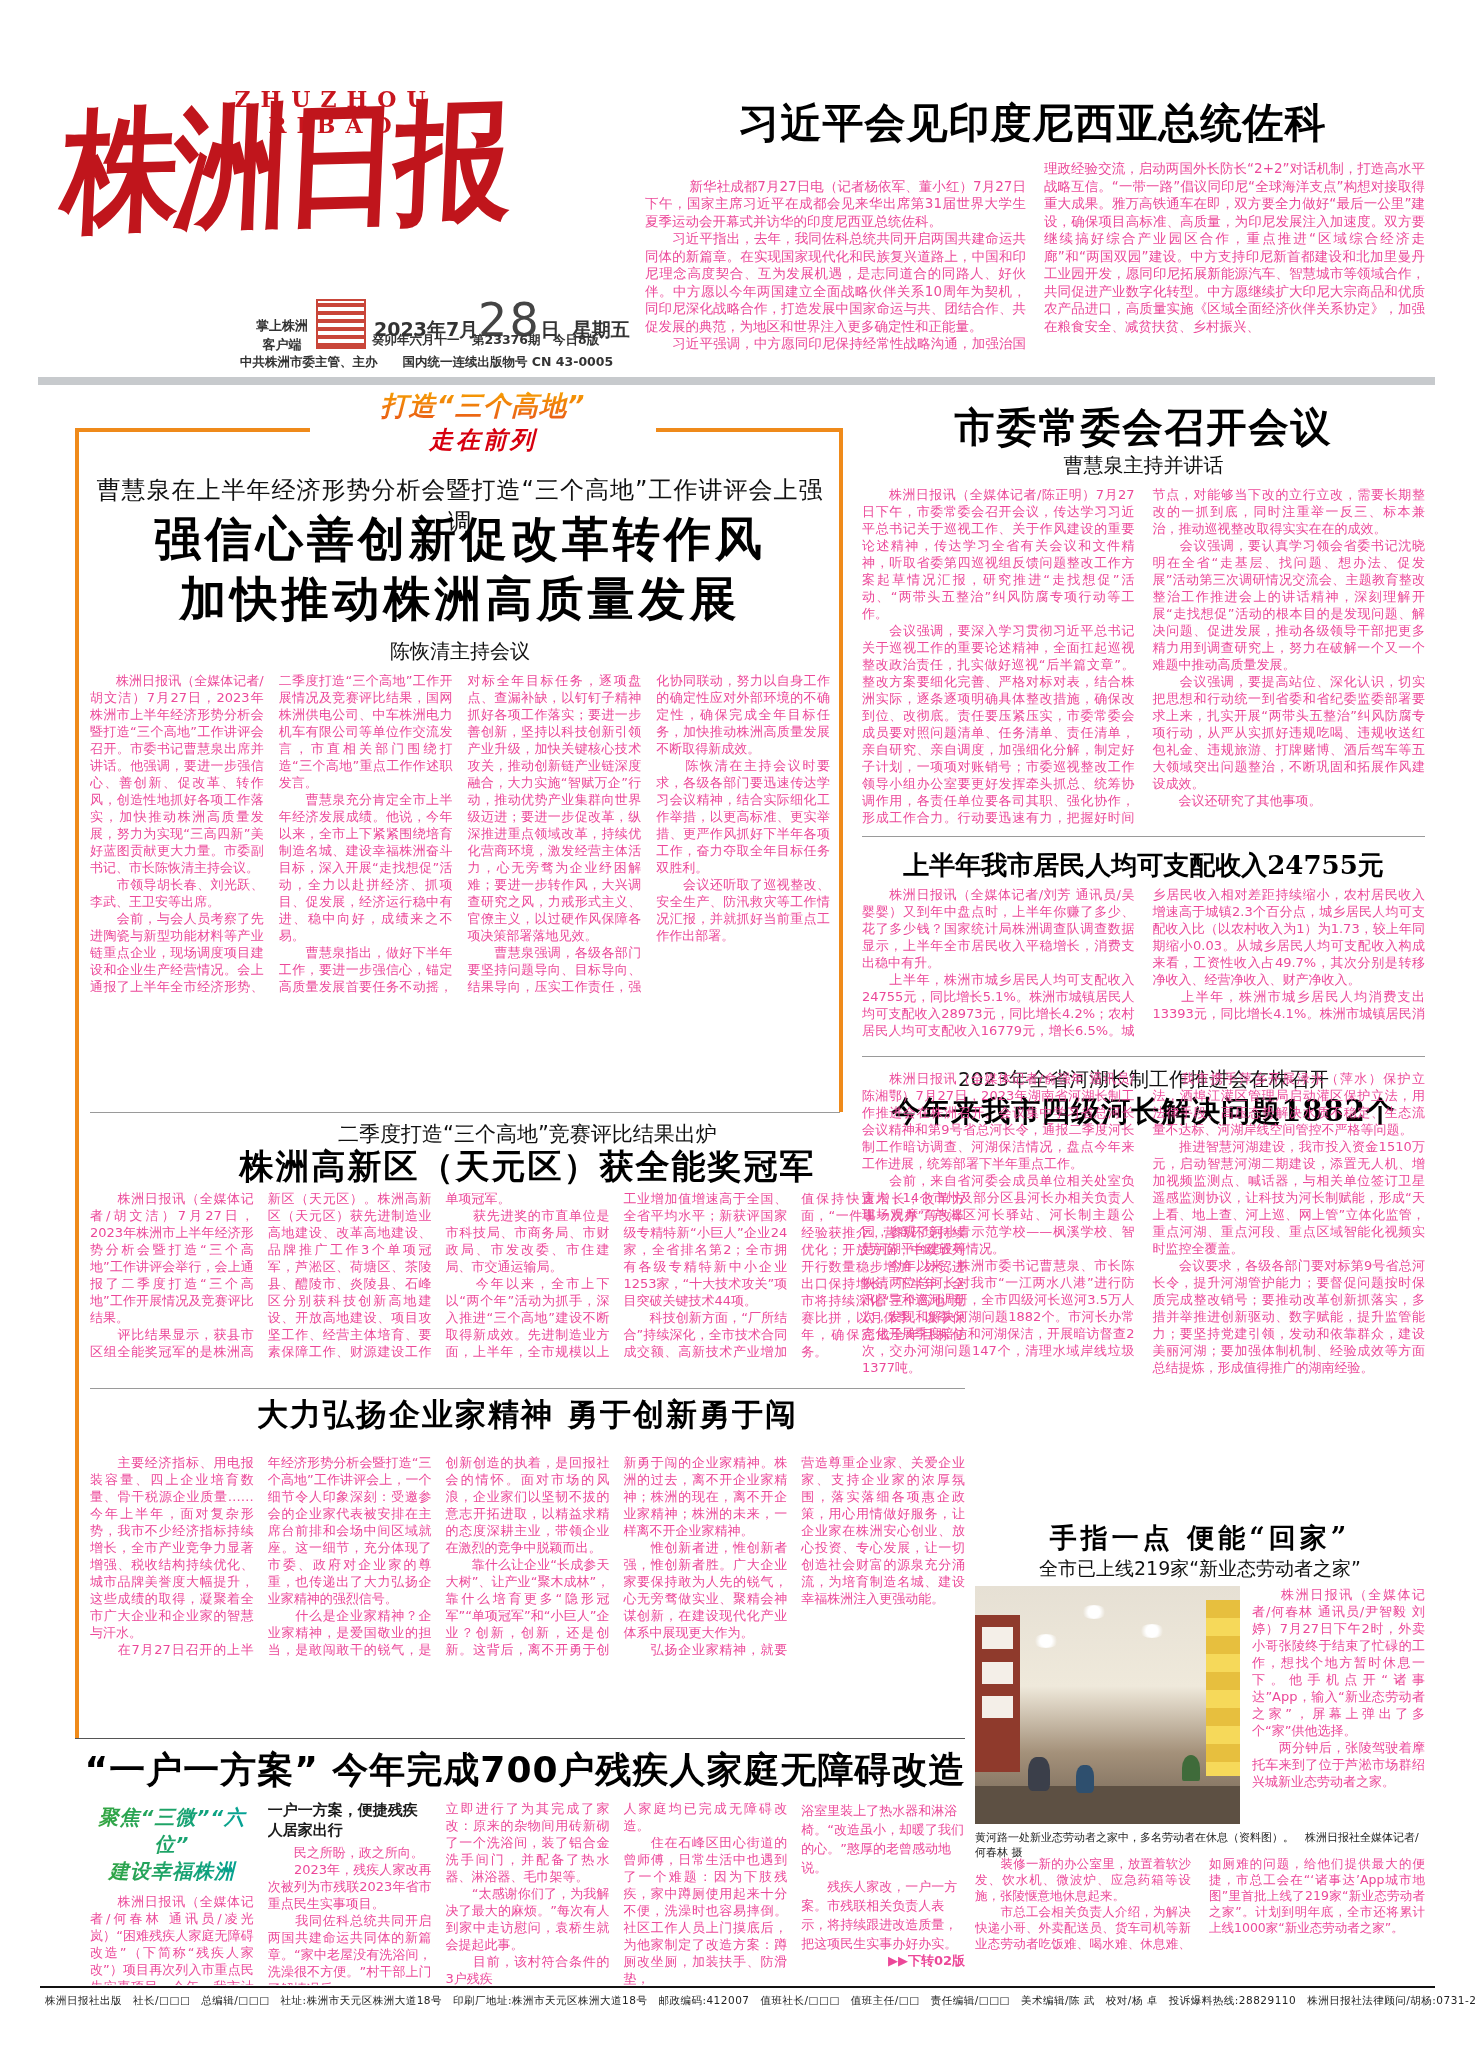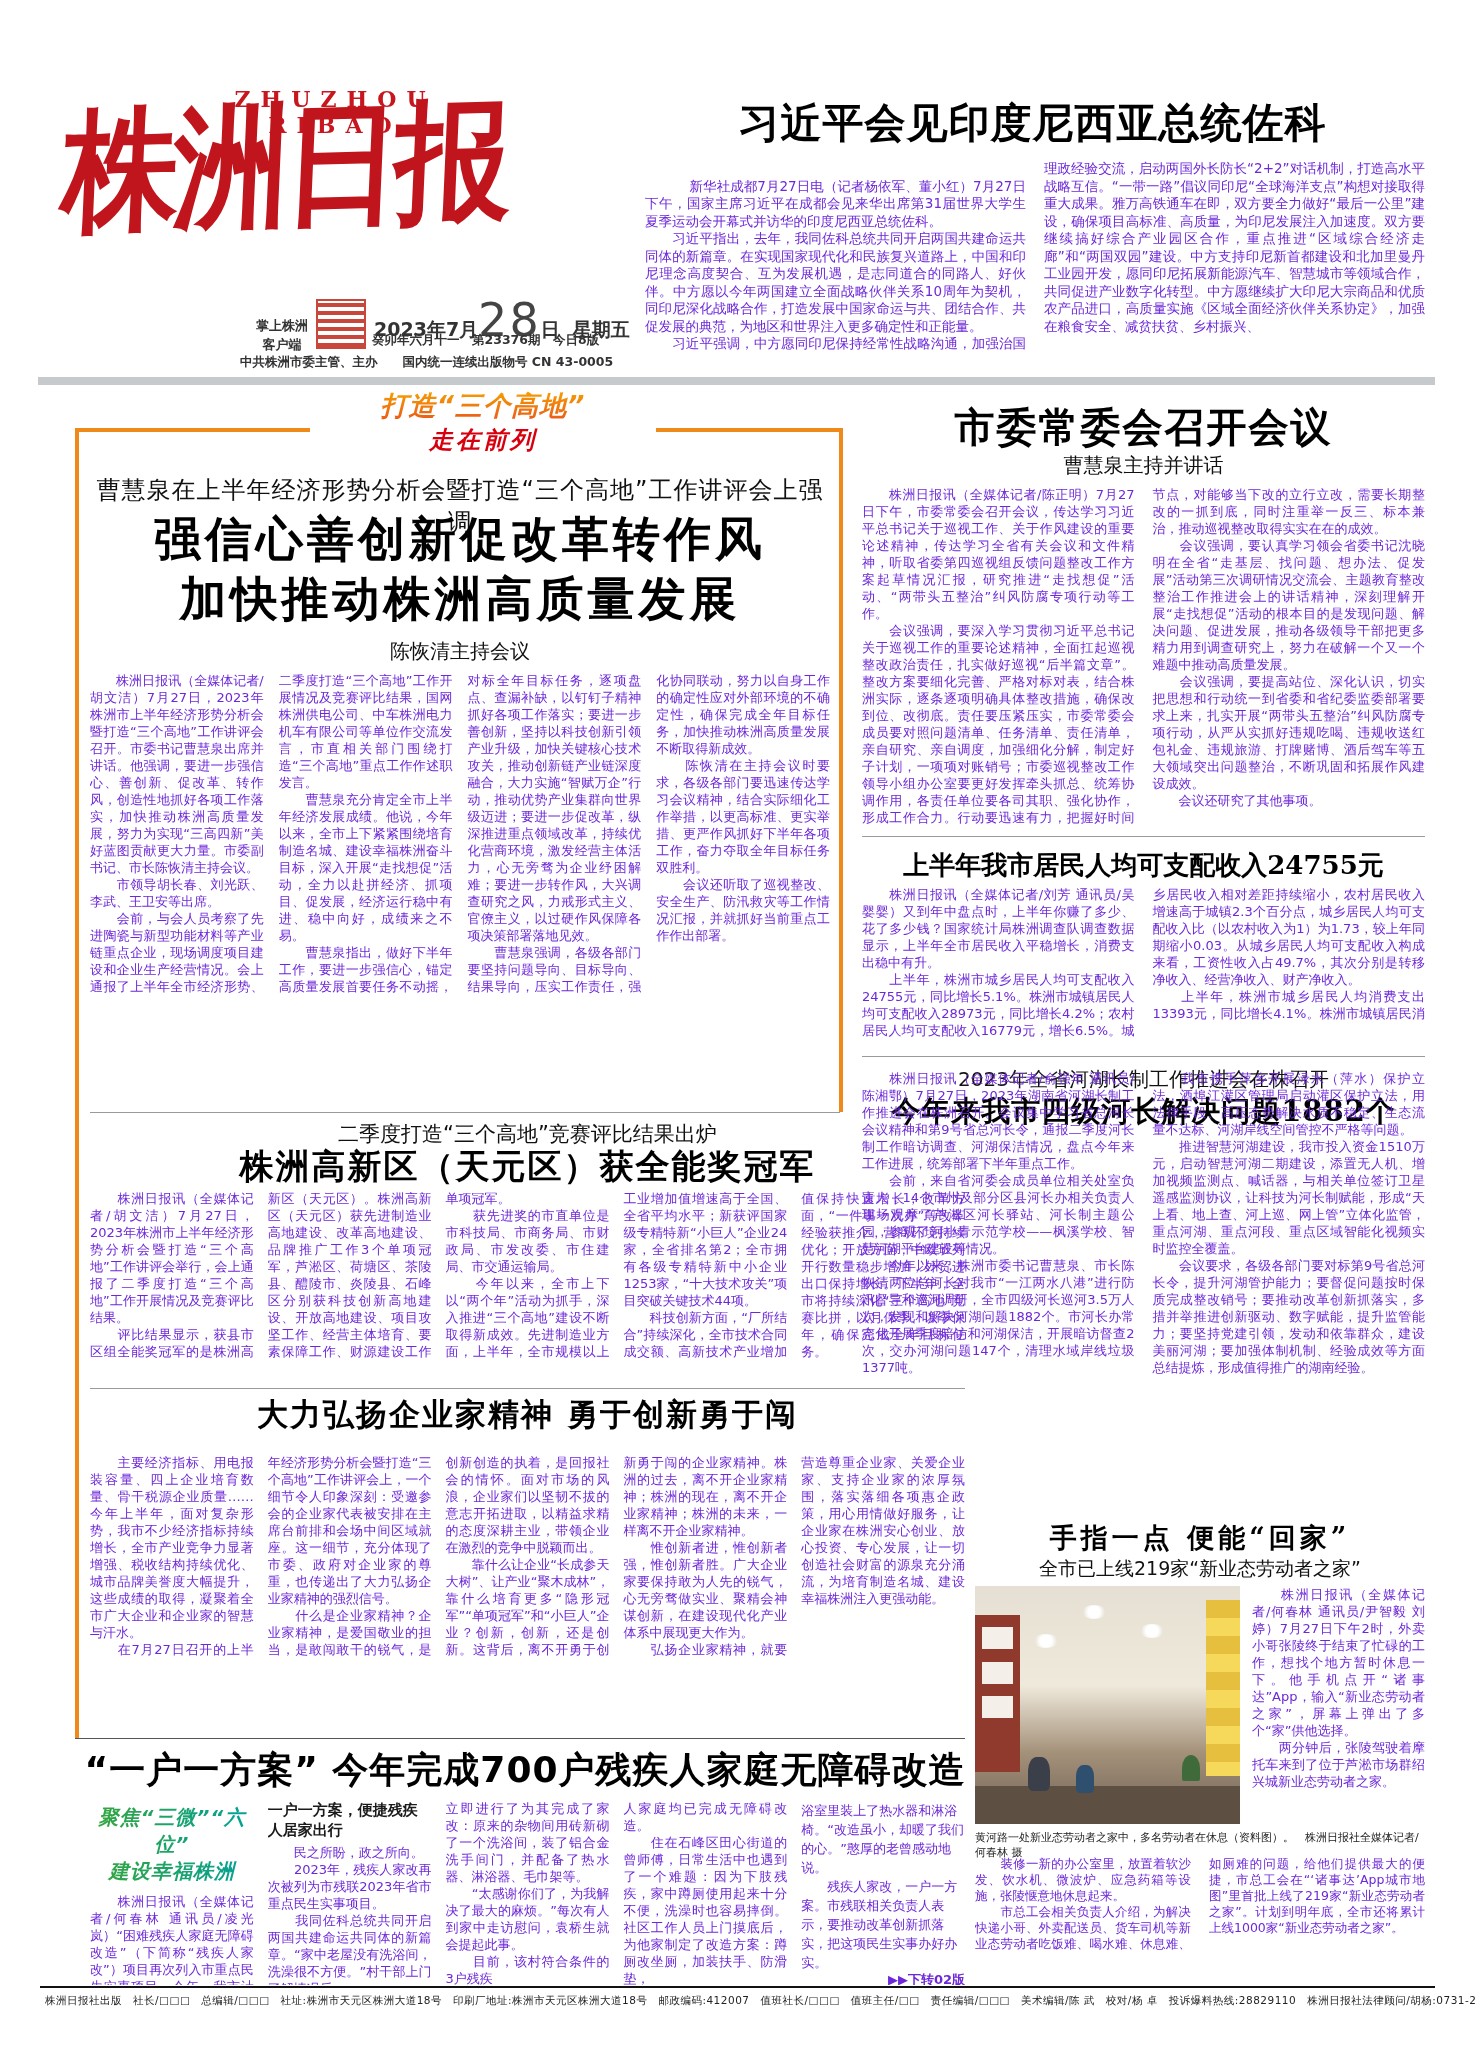--- a/index.html
+++ b/index.html
@@ -1,21 +1,21 @@
 <!DOCTYPE html>
 <html><head>
 <meta charset="utf-8">
 <style>
   html,body{margin:0;padding:0;background:#e9e9e9;}
   #page{position:relative;width:1475px;height:2064px;background:#ffffff;overflow:hidden;
         font-family:"DejaVu Sans",sans-serif;color:#1a1a1a;}
   .abs{position:absolute;}
   .center{text-align:center;}
   .red{color:#c8161e;}
-  .jtext{font-size:13px;line-height:17px;text-align:justify;white-space:pre-wrap;color:#6d28d9;}
+  .jtext{font-size:13px;line-height:17px;text-align:justify;white-space:pre-wrap;color:#ec4899;}
   .cols2{column-count:2;column-gap:18px;overflow:hidden;}
   .cols4{column-count:4;column-gap:15px;overflow:hidden;}
   .cols5{column-count:5;column-gap:14px;overflow:hidden;}
   .rule{background:#9a9a9a;height:1px;}
   
   .en-name{font-family:"DejaVu Serif",serif;color:#c8161e;font-size:22px;letter-spacing:10px;font-weight:bold;}
   .calligraphy{color:#c0151c;font-weight:900;font-size:132px;line-height:150px;
                font-family:"DejaVu Serif",serif;transform:rotate(-1.5deg) skewX(-4deg) scaleX(.88);
                transform-origin:left top;white-space:nowrap;letter-spacing:-6px;}
   .qr{width:50px;height:50px;background:
@@ -154,21 +154,21 @@
 　　2023年，残疾人家改再次被列为市残联2023年省市重点民生实事项目。
 　　我同佐科总统共同开启两国共建命运共同体的新篇章。“家中老屋没有洗浴间，洗澡很不方便。”村干部上门了解情况后，</div>
     </div>
     <div class="jtext" style="flex:1;overflow:hidden;">立即进行了为其完成了家改：原来的杂物间用砖新砌了一个洗浴间，装了铝合金洗手间门，并配备了热水器、淋浴器、毛巾架等。
 　　“太感谢你们了，为我解决了最大的麻烦。”每次有人到家中走访慰问，袁桥生就会提起此事。
 　　目前，该村符合条件的3户残疾</div>
     <div class="jtext" style="flex:1;overflow:hidden;">人家庭均已完成无障碍改造。
 　　住在石峰区田心街道的曾师傅，日常生活中也遇到了一个难题：因为下肢残疾，家中蹲厕使用起来十分不便，洗澡时也容易摔倒。社区工作人员上门摸底后，为他家制定了改造方案：蹲厕改坐厕，加装扶手、防滑垫，</div>
     <div style="flex:1;overflow:hidden;">
       <span class="jtext">浴室里装上了热水器和淋浴椅。“改造虽小，却暖了我们的心。”憨厚的老曾感动地说。
-　　残疾人家改，一户一方案。市残联相关负责人表示，要推动改革创新抓落实，把这项民生实事办好办实。</span>
+　　残疾人家改，一户一方案。市残联相关负责人表示，将持续跟进改造质量，把这项民生实事办好办实。</span>
       <div class="red jtext" style="text-align:right;font-weight:bold;">▶▶下转02版</div>
     </div>
   </div>
 
   <div class="abs right-h1 center" style="left:862px;top:400px;width:563px;text-align:center;">市委常委会召开会议</div>
   <div class="abs right-sub center" style="left:862px;top:452px;width:563px;">曹慧泉主持并讲话</div>
   <div class="abs jtext cols2" style="left:862px;top:486px;width:563px;height:342px;">　　株洲日报讯（全媒体记者/陈正明）7月27日下午，市委常委会召开会议，传达学习习近平总书记关于巡视工作、关于作风建设的重要论述精神，传达学习全省有关会议和文件精神，听取省委第四巡视组反馈问题整改工作方案起草情况汇报，研究推进“走找想促”活动、“两带头五整治”纠风防腐专项行动等工作。
 　　会议强调，要深入学习贯彻习近平总书记关于巡视工作的重要论述精神，全面扛起巡视整改政治责任，扎实做好巡视“后半篇文章”。整改方案要细化完善、严格对标对表，结合株洲实际，逐条逐项明确具体整改措施，确保改到位、改彻底。责任要压紧压实，市委常委会成员要对照问题清单、任务清单、责任清单，亲自研究、亲自调度，加强细化分解，制定好子计划，一项项对账销号；市委巡视整改工作领导小组办公室要更好发挥牵头抓总、统筹协调作用，各责任单位要各司其职、强化协作，形成工作合力。行动要迅速有力，把握好时间节点，对能够当下改的立行立改，需要长期整改的一抓到底，同时注重举一反三、标本兼治，推动巡视整改取得实实在在的成效。
 　　会议强调，要认真学习领会省委书记沈晓明在全省“走基层、找问题、想办法、促发展”活动第三次调研情况交流会、主题教育整改整治工作推进会上的讲话精神，深刻理解开展“走找想促”活动的根本目的是发现问题、解决问题、促进发展，推动各级领导干部把更多精力用到调查研究上，努力在破解一个又一个难题中推动高质量发展。
 　　会议强调，要提高站位、深化认识，切实把思想和行动统一到省委和省纪委监委部署要求上来，扎实开展“两带头五整治”纠风防腐专项行动，从严从实抓好违规吃喝、违规收送红包礼金、违规旅游、打牌赌博、酒后驾车等五大领域突出问题整治，不断巩固和拓展作风建设成效。

